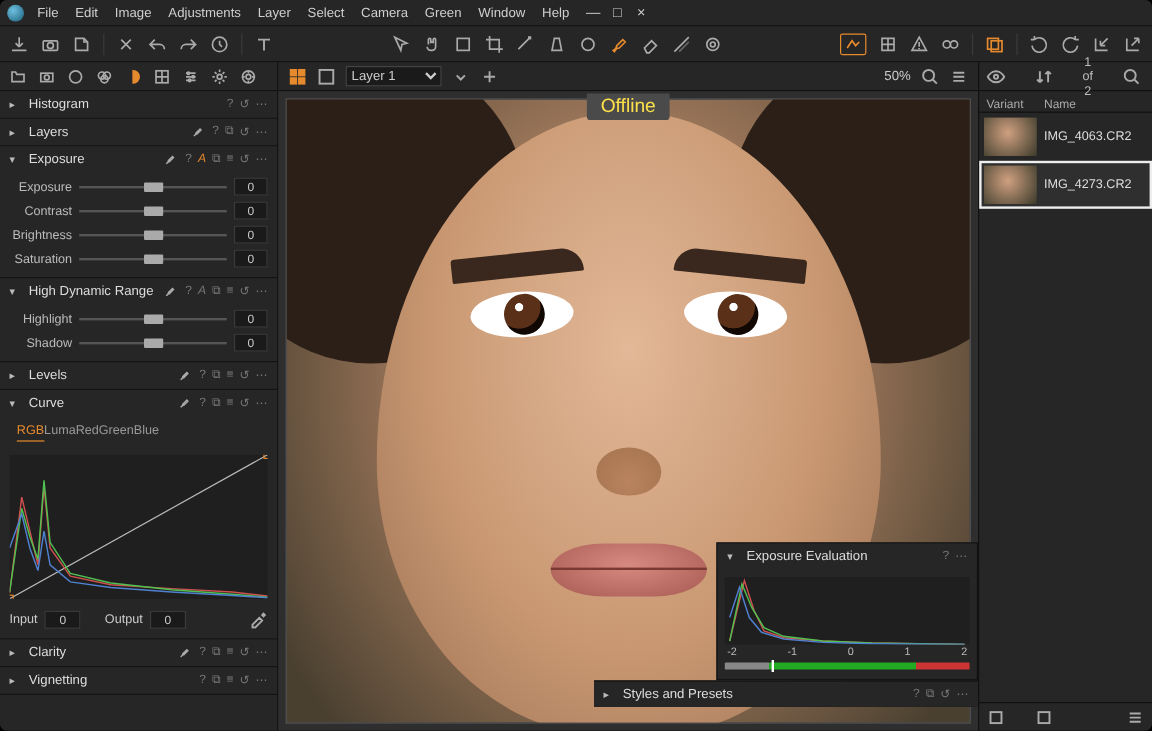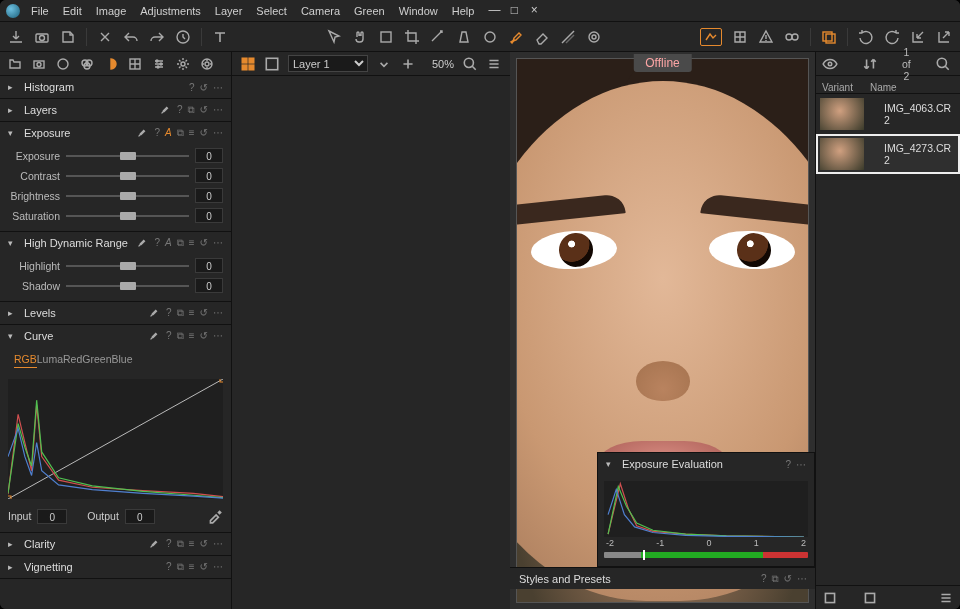--- a/index.html
+++ b/index.html
@@ -21,21 +21,21 @@
   .tb-ic{width:16px;height:16px;display:flex;align-items:center;justify-content:center;color:#aaa;cursor:default}
   .tb-ic svg{width:16px;height:16px;stroke:#aaa;fill:none;stroke-width:1.4}
   .tb-ic.on svg{stroke:var(--accent)}
   .tb-ic.box{border:1px solid var(--accent);width:22px;height:18px;border-radius:2px}
   .spacer{flex:1}
   .sep{width:1px;height:18px;background:#3a3a3a}
   
   .body{flex:1;display:flex;min-height:0}
   .panel-l{width:232px;background:var(--bg1);border-right:1px solid #111;display:flex;flex-direction:column;overflow:hidden}
   .panel-r{width:145px;background:var(--bg1);border-left:1px solid #111;display:flex;flex-direction:column}
-  .center{flex:1;background:var(--bg1);display:flex;flex-direction:row;min-width:0;position:relative}
+  .center{flex:1;background:var(--bg1);display:flex;flex-direction:column;min-width:0;position:relative}
   
   .tabstrip{height:24px;display:flex;align-items:center;gap:10px;padding:0 8px;border-bottom:1px solid #111}
   .tabstrip .tb-ic{width:14px;height:14px}
   .tabstrip .tb-ic.active svg{stroke:var(--accent);fill:var(--accent)}
   
   .tool{border-bottom:1px solid #111}
   .tool-hd{height:22px;display:flex;align-items:center;padding:0 8px;gap:6px;background:var(--bg1)}
   .tool-hd .chev{width:10px;color:#bbb;font-size:9px}
   .tool-hd .ttl{flex:1;color:#ddd}
   .tool-hd .mini{display:flex;gap:5px}
@@ -57,29 +57,29 @@
   .curve-footer .val{width:30px}
   .curve-footer .sp{flex:1}
   
   .viewer-bar{height:24px;display:flex;align-items:center;padding:0 8px;gap:8px;border-bottom:1px solid #111}
   .viewer-bar select{background:var(--bg0);color:#ccc;border:1px solid #444;font-size:11px;height:17px;width:80px}
   .zoom{color:#ccc;font-size:11px}
   .canvas{flex:1;background:var(--bg2);position:relative;overflow:hidden}
   .photo{position:absolute;inset:6px;border:1px solid #555;background:
     radial-gradient(ellipse 60% 80% at 50% 45%, #caa085 0%, #a67d5f 45%, #4a4030 100%);
     overflow:hidden}
-  .offline{position:absolute;top:2px;left:50%;transform:translateX(-50%);background:#4a4a4a;color:#fca5a5;padding:2px 12px;font-size:12px;border-radius:0 0 3px 3px}
+  .offline{position:absolute;top:2px;left:50%;transform:translateX(-50%);background:#4a4a4a;color:#fde047;padding:2px 12px;font-size:16px;border-radius:0 0 3px 3px}
   .statusbar{height:20px;display:flex;align-items:center;padding:0 10px;gap:14px;color:#bbb;font-size:10.5px;border-top:1px solid #111}
   
   .browser-bar{height:24px;display:flex;align-items:center;padding:0 6px;gap:24px;border-bottom:1px solid #111;color:#bbb;font-size:10.5px}
   .browser-bar .count{flex:1;text-align:center}
   .thumb-hd{height:18px;display:flex;align-items:flex-end;border-bottom:1px solid #111}
   .thumb-hd .c1{width:54px;padding-left:6px;color:#aaa;font-size:10px}
   .thumb-hd .c2{flex:1;color:#aaa;font-size:10px}
-  .thumb-row{display:flex;align-items:center;gap:20px;padding:4px 4px}
+  .thumb-row{display:flex;align-items:center;gap:6px;padding:4px 4px}
   .thumb-row.sel{outline:2px solid #eee;outline-offset:-2px;background:#2f2f2f}
   .thumb-img{width:44px;height:32px;background:radial-gradient(circle at 45% 40%,#d0a080,#3a3a2a);flex:none}
   .thumb-name{font-size:10.5px;color:#ddd;word-break:break-all}
   
   .float{position:absolute;right:0;bottom:42px;width:218px;background:var(--bg1);border:1px solid #111;display:flex;flex-direction:column}
   .float .tool-bd{padding:6px}
   .ev-graph{height:56px;background:#1f1f1f;position:relative}
   .ev-scale{height:16px;display:flex;align-items:center;position:relative;margin-top:2px}
   .ev-scale .bar{position:absolute;left:0;right:0;top:8px;height:6px;background:linear-gradient(90deg,#888 0 18%,#2a2 18% 78%,#c33 78% 100%);border-radius:1px}
   .ev-scale .ticklabels{position:absolute;left:0;right:0;top:-6px;display:flex;justify-content:space-between;font-size:9px;color:#bbb;padding:0 2px}

